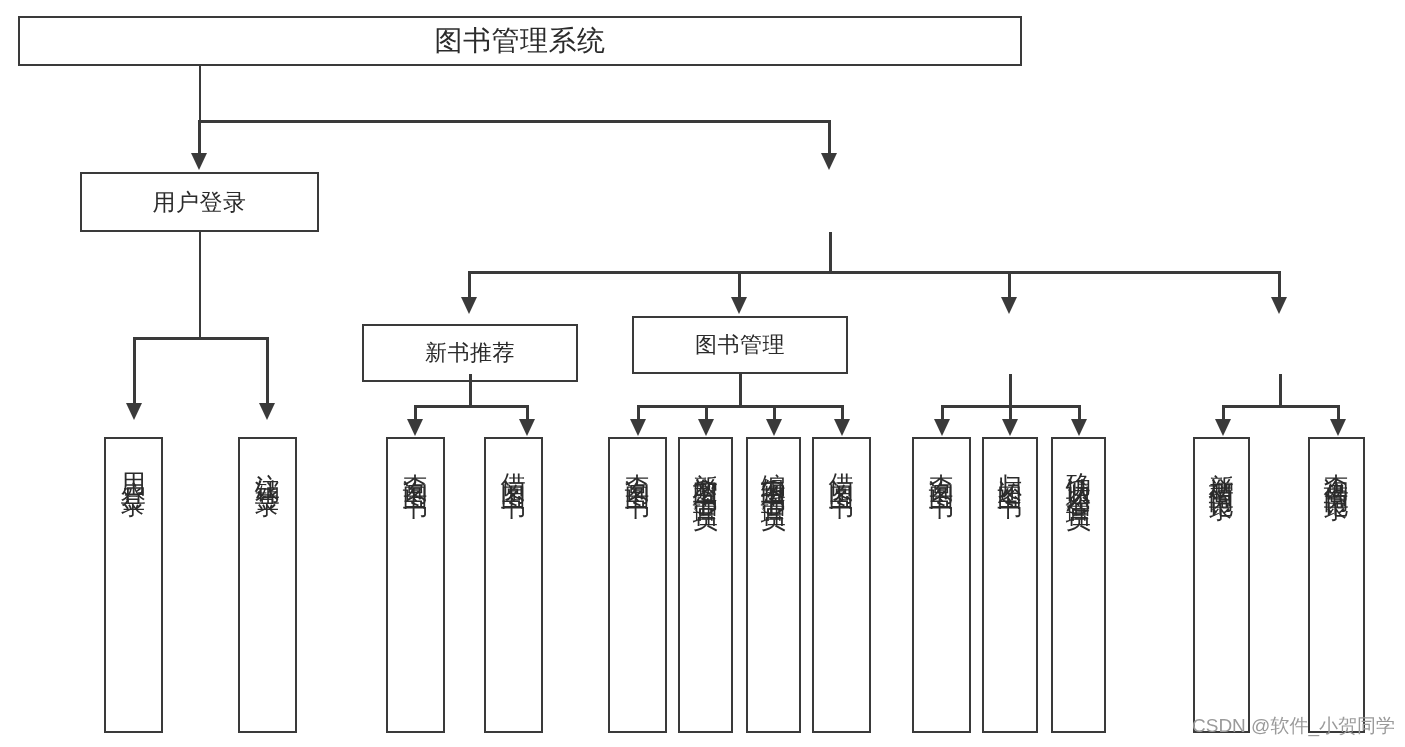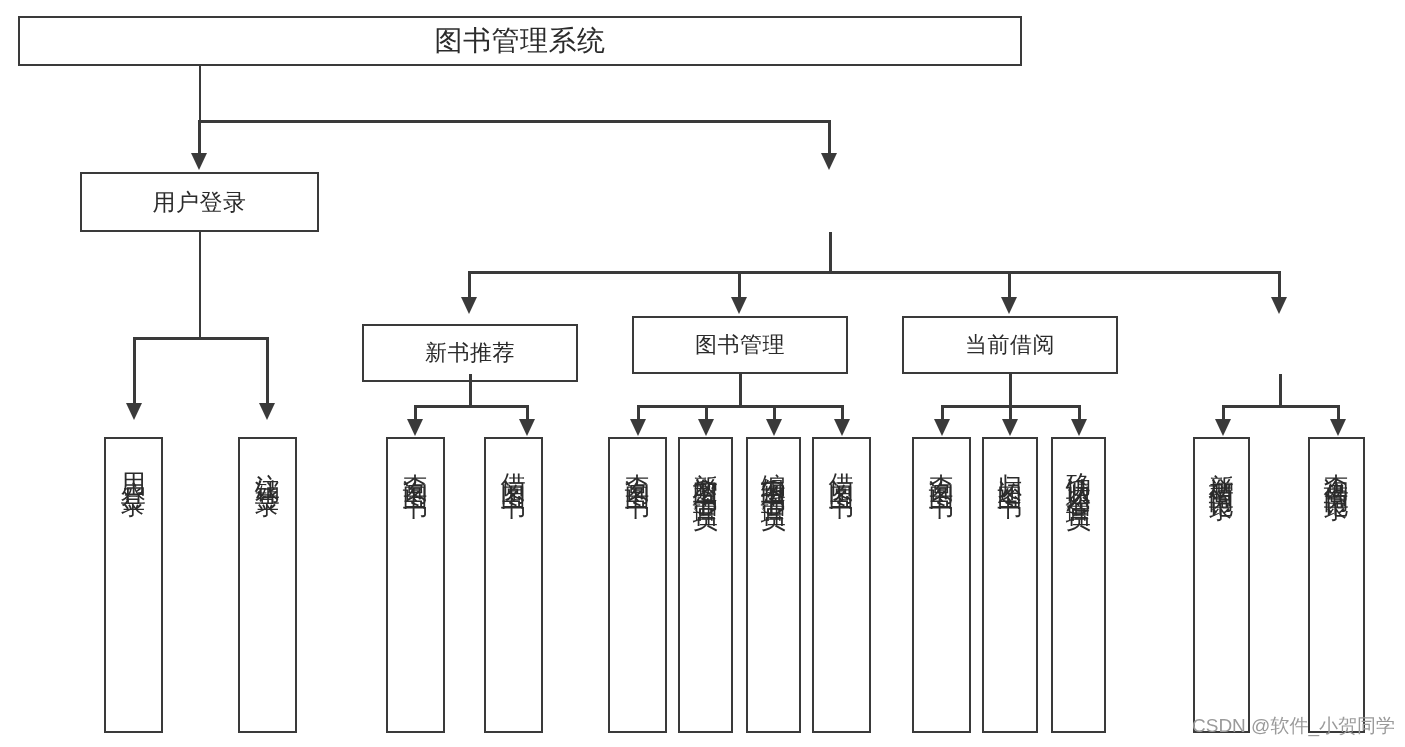--- a/index.html
+++ b/index.html
@@ -129,23 +129,20 @@
   <div class="arrow" style="left:1001px;top:297px;"></div>
 
   <div class="edge v" style="left:1278px;top:271px;width:2.5px;height:29px;"></div>
   <div class="arrow" style="left:1271px;top:297px;"></div>
 
   <div class="node tier3" style="left:362px;top:316px;width:216px;height:58px;margin-top:8px;">
     <span class="lbl">新书推荐</span>
   </div>
   <div class="node tier3" style="left:632px;top:316px;width:216px;height:58px;">
     <span class="lbl">图书管理</span>
-  </div>
-  <div class="node tier3" style="left:902px;top:316px;width:216px;height:58px;">
-    <span class="lbl">当前借阅</span>
   </div>
 
   <div class="edge v" style="left:469px;top:374px;width:2.5px;height:33px;"></div>
   <div class="edge h" style="left:414px;top:405px;width:114px;height:2.5px;"></div>
   <div class="edge v" style="left:414px;top:405px;width:2.5px;height:17px;"></div>
   <div class="arrow" style="left:407px;top:419px;"></div>
   <div class="edge v" style="left:526px;top:405px;width:2.5px;height:17px;"></div>
   <div class="arrow" style="left:519px;top:419px;"></div>
 
   <div class="edge v" style="left:739px;top:374px;width:2.5px;height:33px;"></div>

